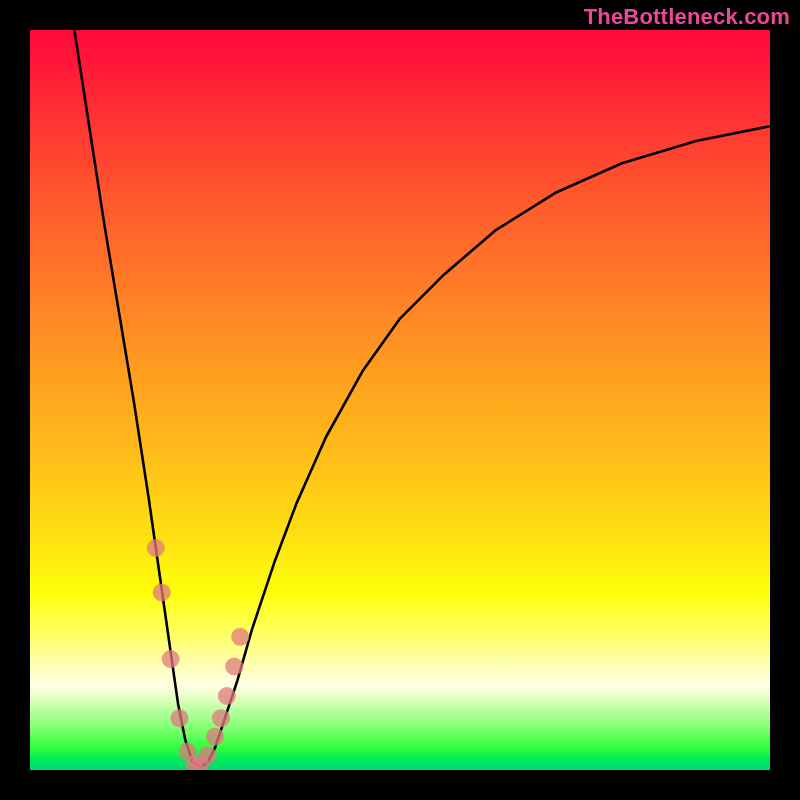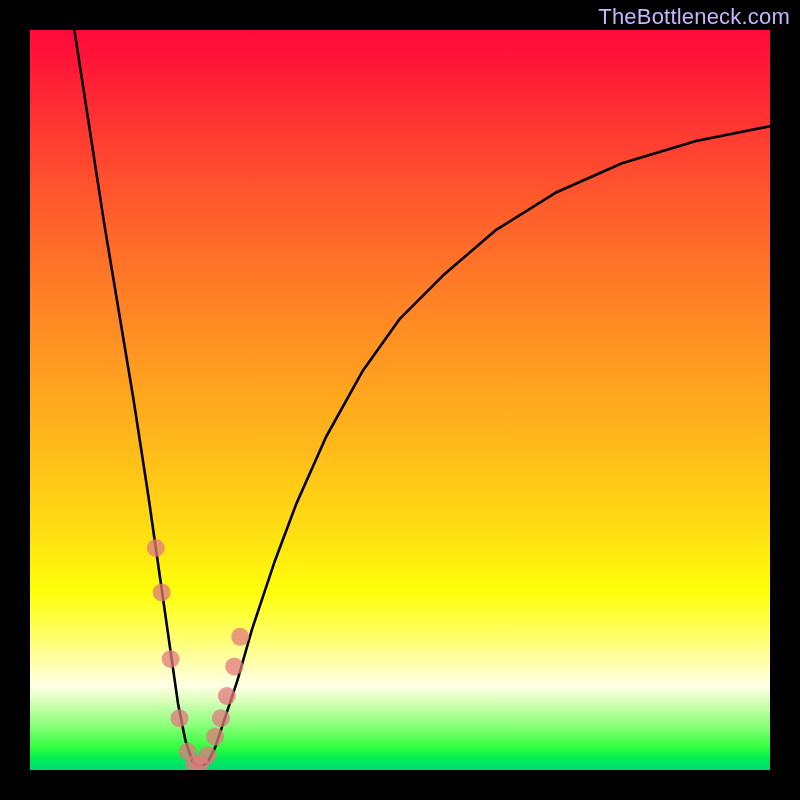--- a/index.html
+++ b/index.html
@@ -53,24 +53,24 @@
   svg.curves {
     position: absolute;
     left: 0; top: 0;
     width: 740px; height: 740px;
     overflow: visible;
   }
   .watermark {
     position: absolute;
     top: 4px;
     right: 10px;
-    color: #c4b5fd;
+    color: #ec4899;
     font-size: 22px;
     letter-spacing: 0.2px;
-    font-weight: 400;
+    font-weight: 700;
   }
 </style>
 </head>
 <body>
 
 <div class="frame">
   <div class="plot">
     <div class="gradient"></div>
     <svg class="curves" viewBox="0 0 740 740" preserveAspectRatio="none">
       <g id="curve-group">

